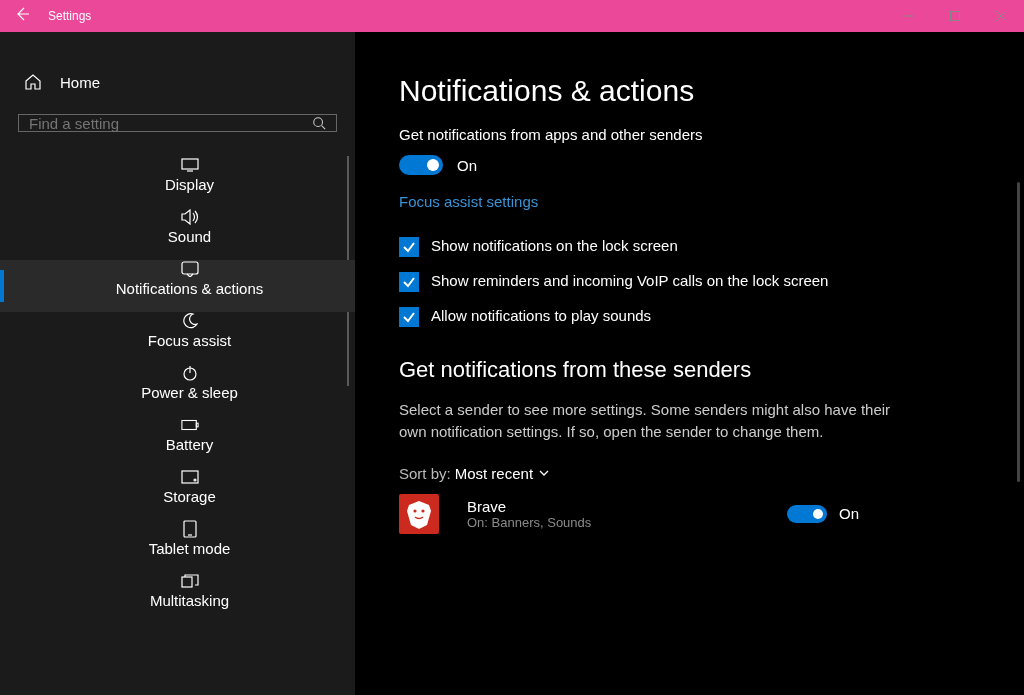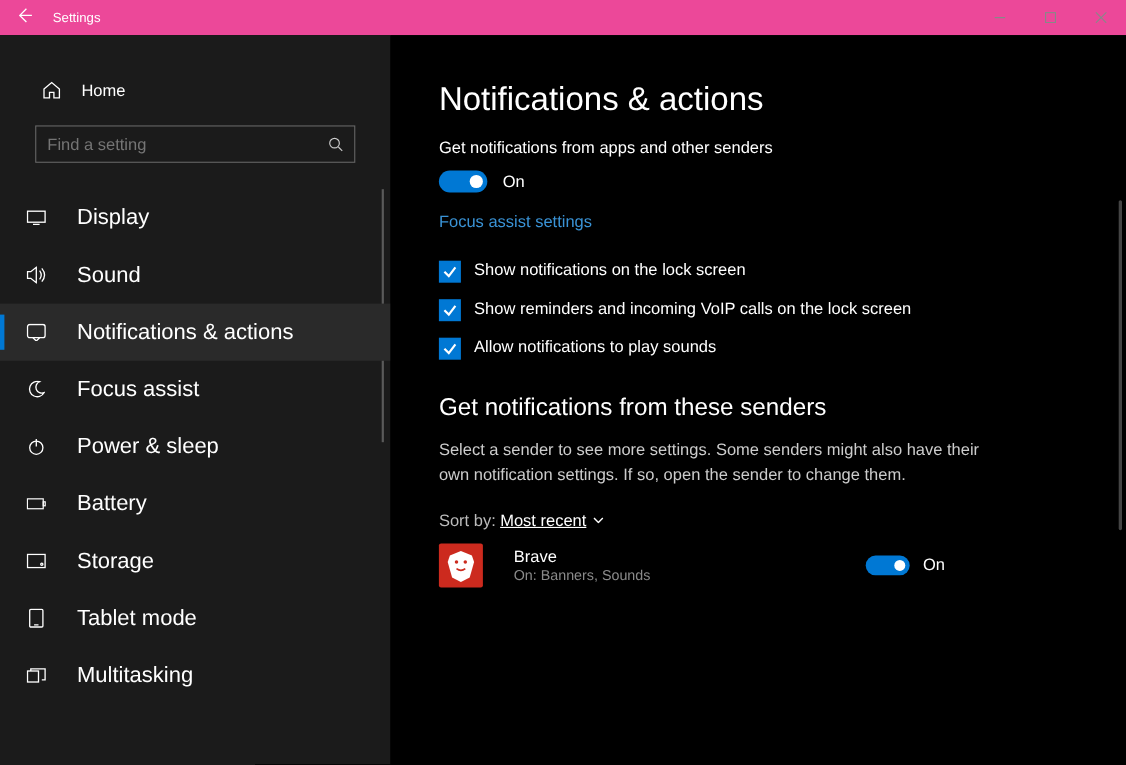--- a/index.html
+++ b/index.html
@@ -10,32 +10,32 @@
   .titlebar { height: 32px; display: flex; align-items: center; justify-content: space-between; background: #ec4899; }
   .titlebar-left { display: flex; align-items: center; gap: 18px; padding-left: 14px; }
   .titlebar-right { display: flex; }
   .winbtn { width: 46px; height: 32px; display:flex; align-items:center; justify-content:center; color:#888; }
   .back-arrow { width: 16px; height: 16px; }
   .title-text { font-size: 12px; color: #fff; }
 
   .body { display: flex; flex: 1; min-height: 0; }
 
   .sidebar { width: 355px; background: #1b1b1b; display:flex; flex-direction:column; padding-top: 30px; }
-  .sidebar-inner { padding: 0 32px; }
+  .sidebar-inner { padding: 0 18px; }
   .home-row { display:flex; align-items:center; gap: 18px; height: 40px; margin-bottom: 12px; padding-left: 6px; }
   .home-row span { font-size: 15px; }
-  .searchbox { border: 1px solid #666; height: 34px; display:flex; align-items:center; justify-content:space-between; padding: 0 10px; margin-bottom: 24px; }
+  .searchbox { border: 1px solid #666; height: 18px; display:flex; align-items:center; justify-content:space-between; padding: 0 10px; margin-bottom: 24px; }
   .searchbox input { background: transparent; border: none; outline: none; color: #ccc; font-size: 15px; flex:1; }
   .search-icon { width:14px; height:14px; color:#ccc; }
 
   .category { font-size: 15px; font-weight: 600; padding-left: 6px; margin-bottom: 22px; }
 
   .nav { position: relative; }
   .nav-scroll-indicator { position:absolute; right: 6px; top: 0; width: 2px; height: 230px; background: #5a5a5a; }
-  .nav-item { display:flex; align-items:center; gap: 28px; height: 52px; padding-left: 24px; font-size: 20px; position:relative; }
+  .nav-item { display:flex; align-items:center; gap: 2px; height: 52px; padding-left: 24px; font-size: 15px; position:relative;flex-direction:column; }
   .nav-item.active::before { content:""; position:absolute; left:0; top:10px; bottom:10px; width:4px; background:#0078d4; }
   .nav-item.active { background: #2a2a2a; }
   .nav-icon { width: 18px; height: 18px; flex-shrink:0; display:flex; align-items:center; justify-content:center; }
 
   .content { flex:1; background: #000; padding: 42px 44px 10px 44px; overflow: hidden; position:relative; }
   .content-inner { max-width: 520px; }
   h1 { font-size: 30px; font-weight: 400; margin-bottom: 18px; }
   .subhead { font-size: 15px; margin-bottom: 12px; }
 
   .toggle-row { display:flex; align-items:center; gap: 14px; margin-bottom: 18px; }
@@ -49,21 +49,21 @@
   .link { color: #3a93d6; font-size: 15px; display:block; margin-top: 2px; margin-bottom: 26px; cursor:pointer; }
 
   .cb-row { display:flex; align-items:flex-start; gap: 12px; margin-bottom: 14px; }
   .checkbox { width: 20px; height: 20px; background:#0078d4; flex-shrink:0; display:flex; align-items:center; justify-content:center; margin-top:1px; }
   .cb-label { font-size: 15px; line-height: 1.35; }
 
   .section-h { font-size: 22px; font-weight: 400; margin-top: 30px; margin-bottom: 16px; }
   .section-p { color: #ccc; font-size: 15px; line-height: 1.45; margin-bottom: 22px; }
 
   .sort-row { display:flex; align-items:center; gap: 4px; font-size: 15px; color:#bbb; margin-bottom: 12px; }
-  .sort-val { color:#fff; display:flex; align-items:center; gap:6px;text-decoration:underline; }
+  .sort-val { color:#fff; display:flex; align-items:center; gap:6px; }
 
   .sender-row { display:flex; align-items:center; gap: 28px; }
   .app-icon { width: 40px; height: 40px; background:#cc2a1e; display:flex; align-items:center; justify-content:center; border-radius:2px; }
   .sender-text .name { font-size: 15px; }
   .sender-text .sub { font-size: 13px; color:#8a8a8a; }
   .sender-toggle { margin-left: auto; display:flex; align-items:center; gap:12px; padding-right: 60px; }
 
   .content-scroll { position:absolute; right:4px; top: 150px; width: 3px; height: 300px; background:#444; border-radius:2px; }
 </style>
 </head>

